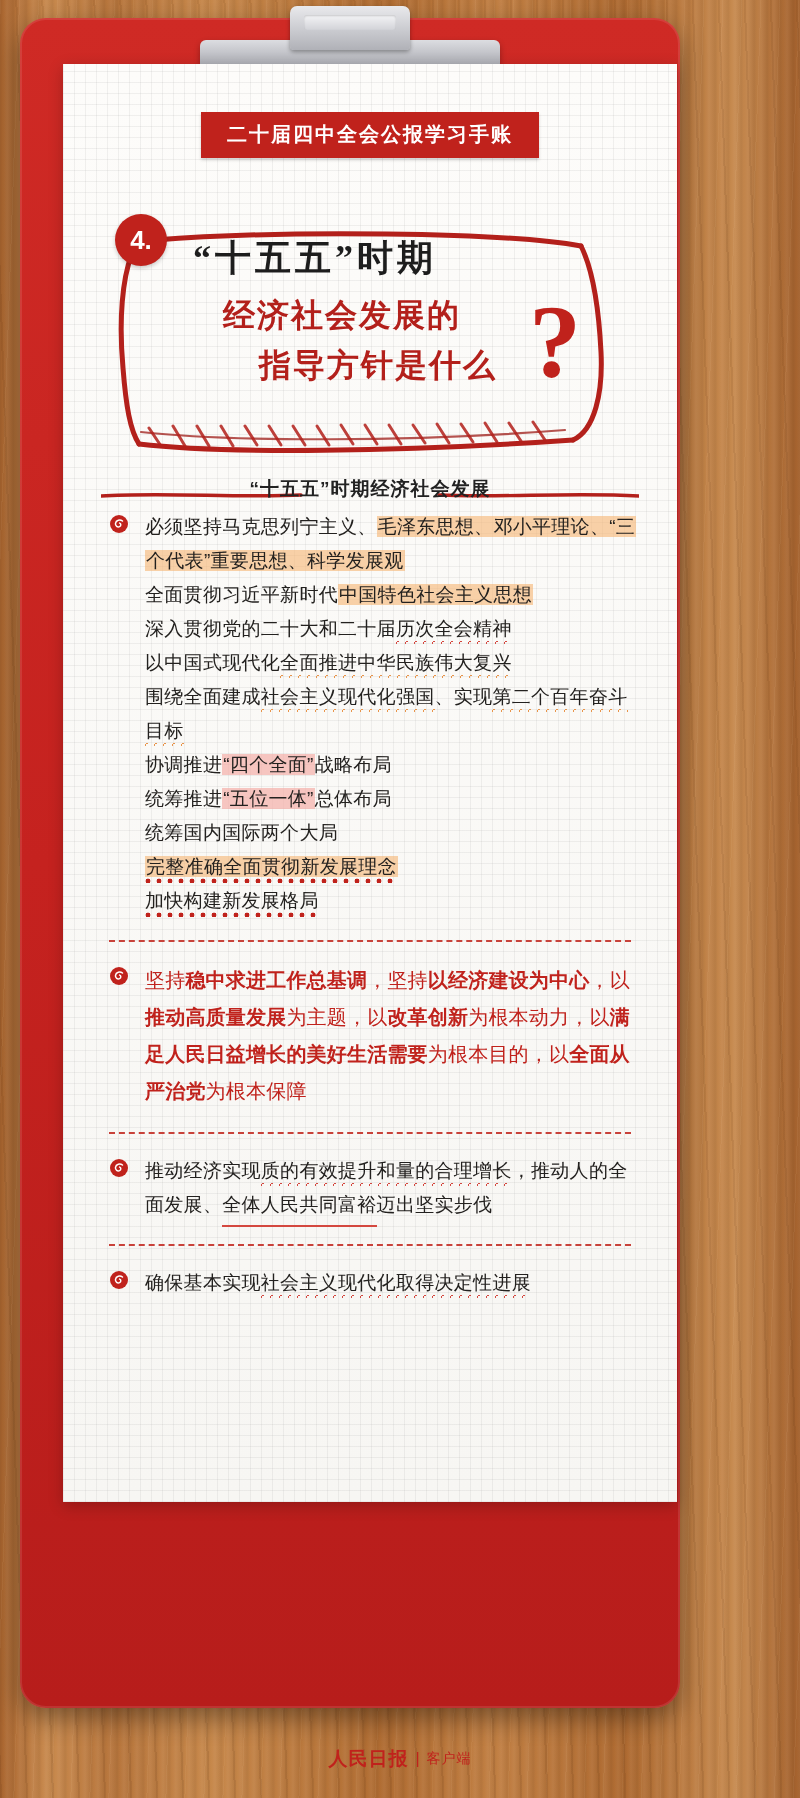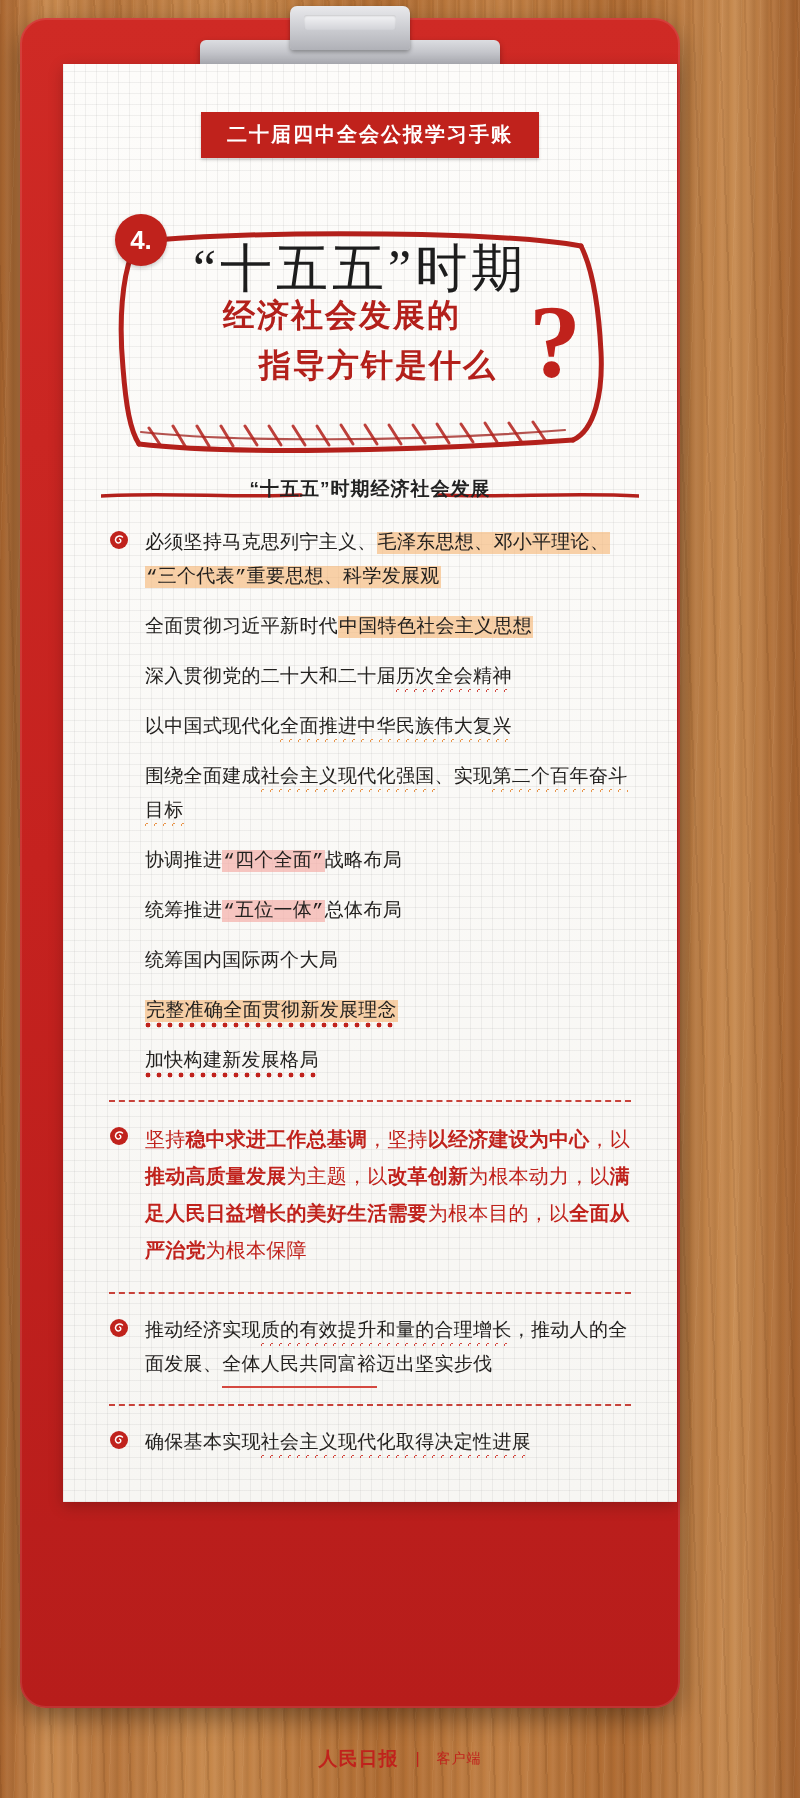--- a/index.html
+++ b/index.html
@@ -157,22 +157,22 @@
     font-weight: bold;
     display: flex;
     align-items: center;
     justify-content: center;
     box-shadow: 0 2px 4px rgba(0,0,0,0.2);
   }
   .title-l1 {
     position: absolute;
     left: 130px;
     top: 62px;
-    font-size: 52px;
-    font-weight: normal;
+    font-size: 36px;
+    font-weight: bold;
     letter-spacing: 4px;
     color: #1d1d1d;
     font-family: "Liberation Serif", "DejaVu Serif", serif;
   }
   .title-l2 {
     position: absolute;
     left: 160px;
     top: 122px;
     font-size: 32px;
     font-weight: bold;
@@ -239,22 +239,21 @@
     top: 4px;
     width: 20px;
     height: 20px;
   }
   .line {
     font-size: 19px;
     line-height: 34px;
     color: #23211f;
     letter-spacing: 0.3px;
     position: relative;
-    font-family: Liberation Mono, monospace;
-    margin-top: 16px;
+    font-family: Liberation Sans, sans-serif;
   }
   .line.red {
     color: #c0221c;
     font-size: 20px;
     line-height: 37px;
     letter-spacing: 0.2px;
   }
   .line.red b { font-weight: bold; }
 
   mark.hl {
@@ -306,21 +305,21 @@
   }
 
   
   .footer {
     position: absolute;
     left: 0; right: 0;
     bottom: 26px;
     display: flex;
     align-items: center;
     justify-content: center;
-    gap: 17px;
+    gap: 7px;
   }
   .foot-logo {
     color: #c0221c;
     font-size: 19px;
     font-weight: bold;
     letter-spacing: 1px;
     font-family: "Liberation Serif", "DejaVu Serif", serif;
   }
   .foot-sep { color: #c0221c; font-size: 16px; }
   .foot-txt { color: #c0221c; font-size: 14px; letter-spacing: 1px; }

